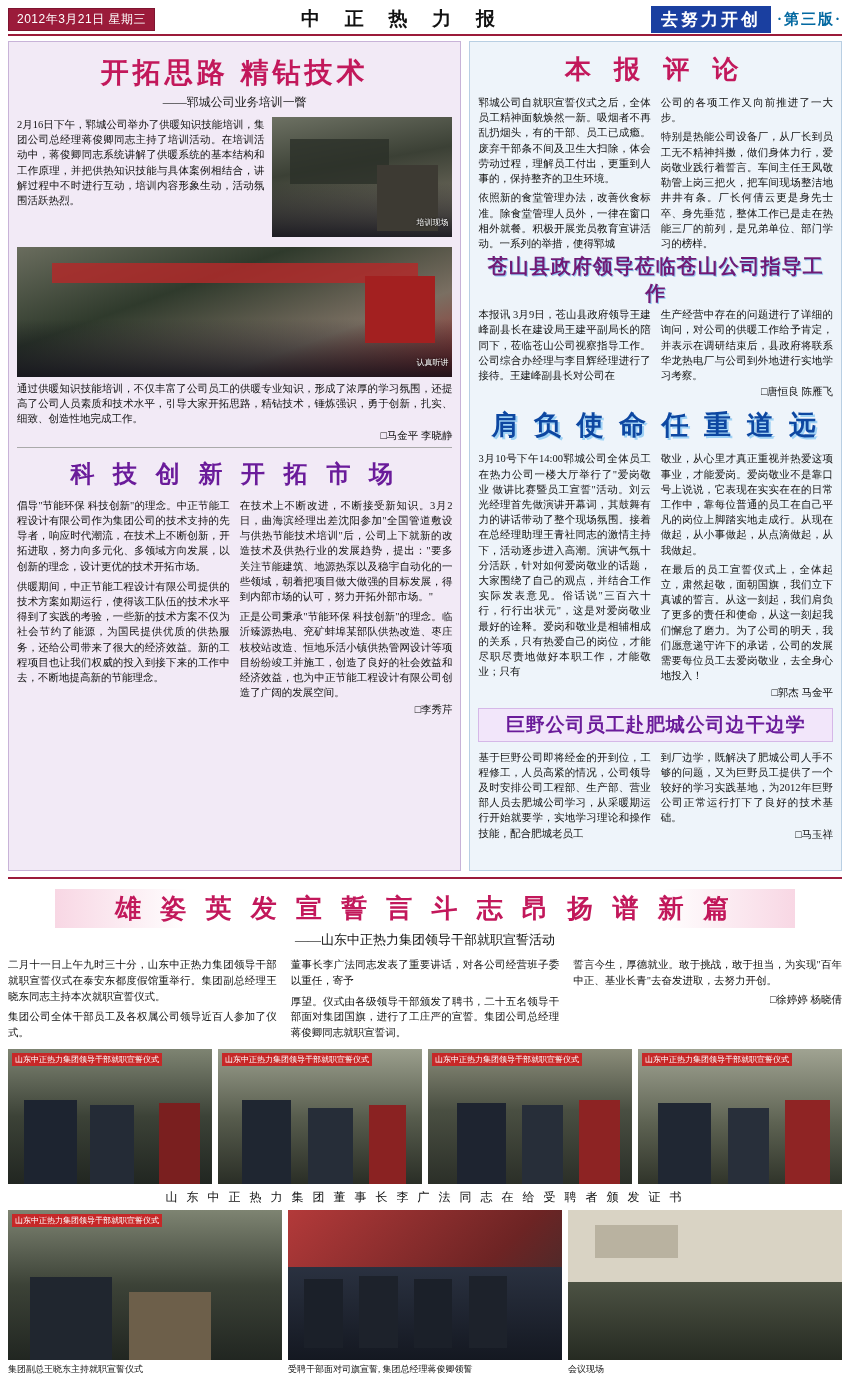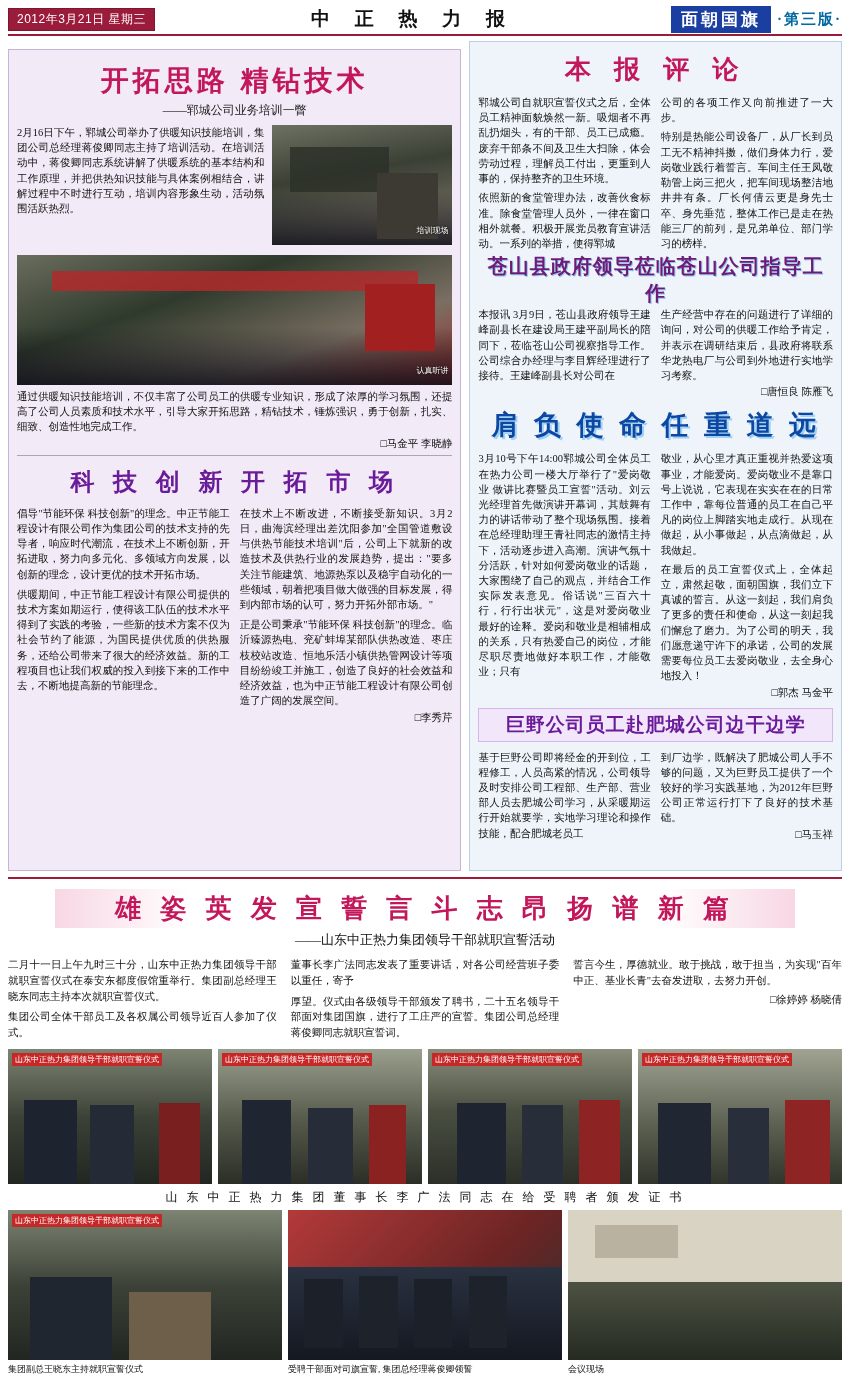--- a/index.html
+++ b/index.html
@@ -40,21 +40,21 @@
     font-size:10.5px; line-height:1.45; text-align:justify;
     text-justify: inter-ideograph;
   }
   .byline { text-align:right; font-size:10.5px; margin-top:2px; }
 
   
   .top-wrap { display:flex; gap:8px; margin-top:5px; height:830px; }
 
   .left-panel {
     width: 470px; background:#f2eaf6; border:1px solid #c8b3d8;
-    padding:8px; position:relative;margin-top:8px;
+    padding:8px; position:relative;
   }
   .headline-1 {
     text-align:center; font-size:28px; font-weight:bold; color:#c2185b;
     letter-spacing:4px; margin:4px 0 2px;
     font-family:"Liberation Sans", sans-serif;
   }
   .subhead-1 { text-align:center; font-size:12px; color:#222; margin-bottom:6px; }
 
   .photo {
     background:#5a5f4d; position:relative; overflow:hidden;
@@ -146,21 +146,21 @@
 </style>
 </head>
 <body>
 
 <div class="page">
 
   <div class="masthead">
     <div class="date-box">2012年3月21日 星期三</div>
     <div class="paper-name">中 正 热 力 报</div>
     <div class="masthead-right">
-      <div class="section-badge">面朝国旗</div>
+      <div class="section-badge">去努力开创</div>
       <div class="page-num">·第三版·</div>
     </div>
   </div>
 
   <div class="top-wrap">
 
     <div class="left-panel">
 
       <div class="headline-1">开拓思路 精钻技术</div>
       <div class="subhead-1">——郓城公司业务培训一瞥</div>

